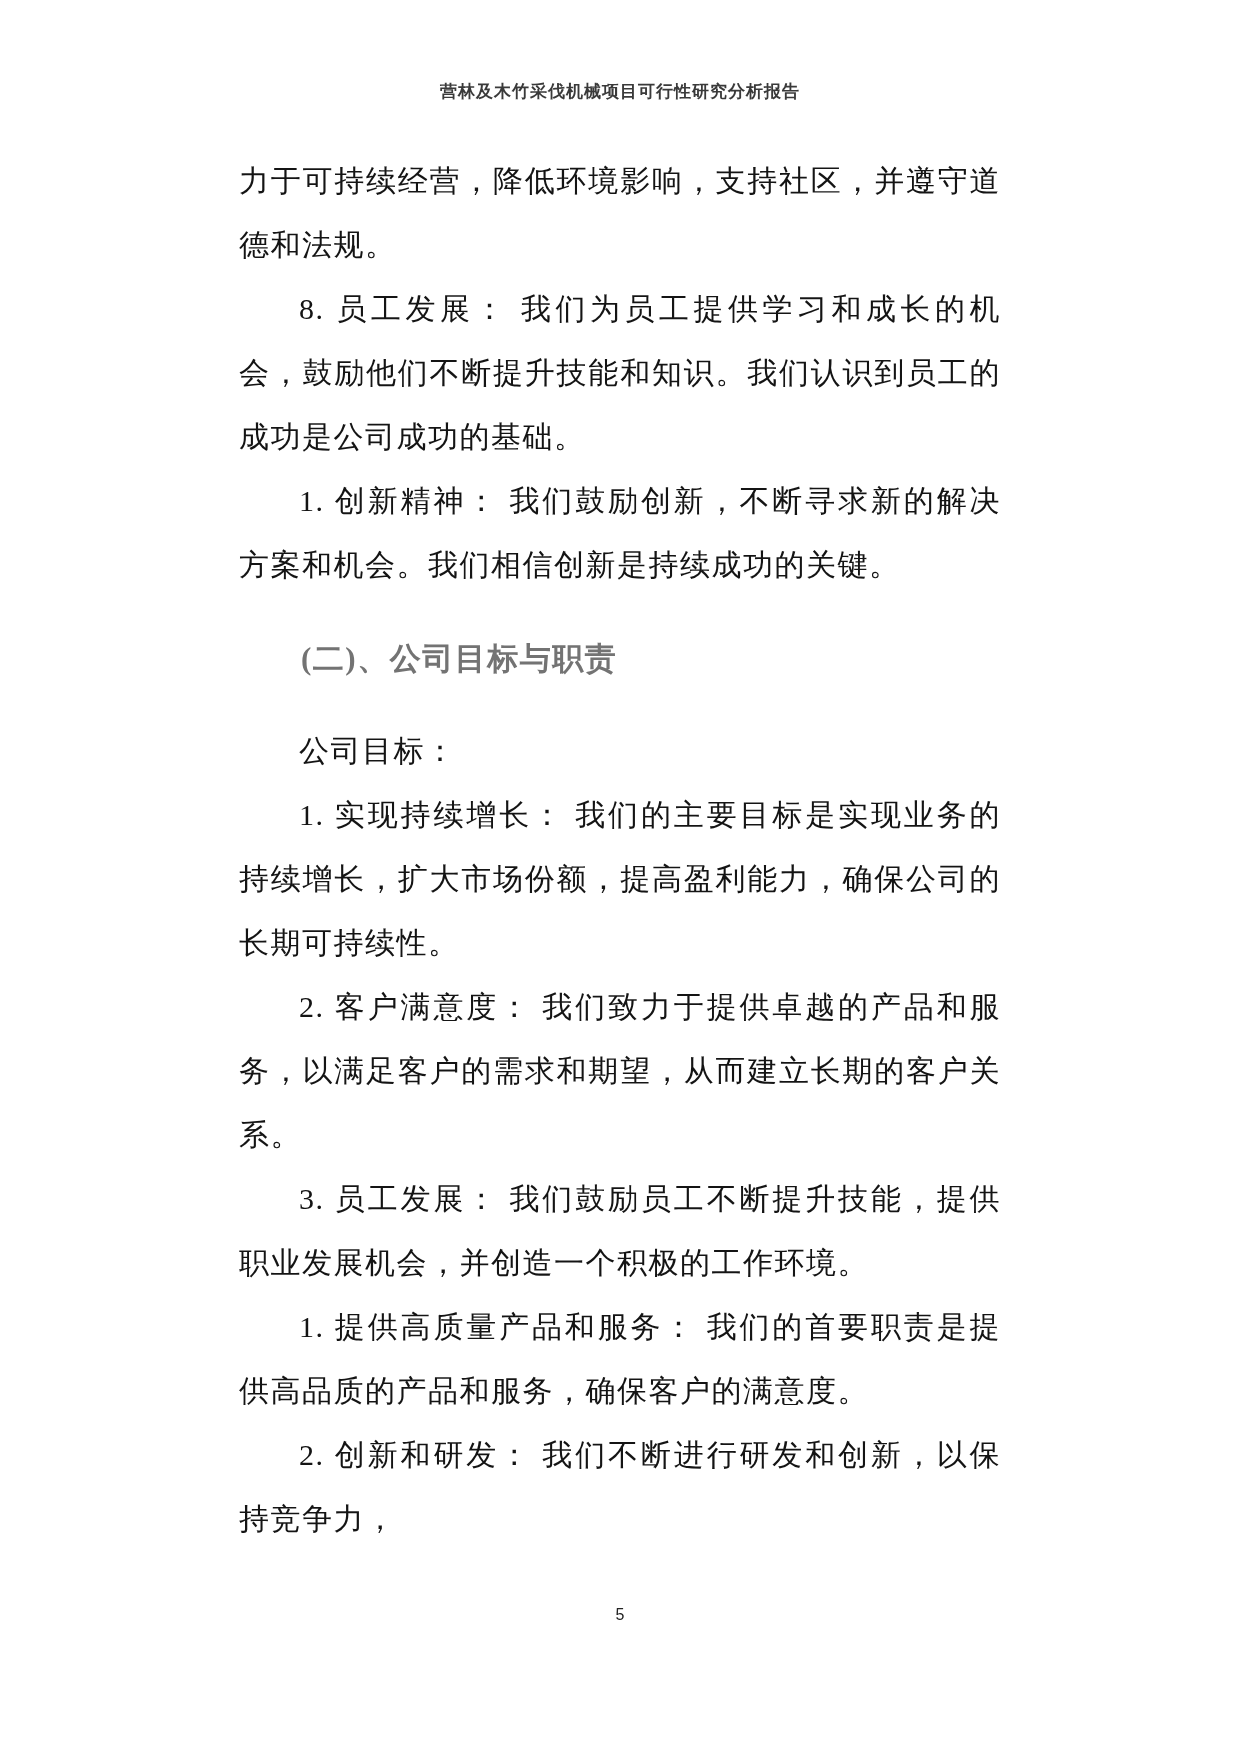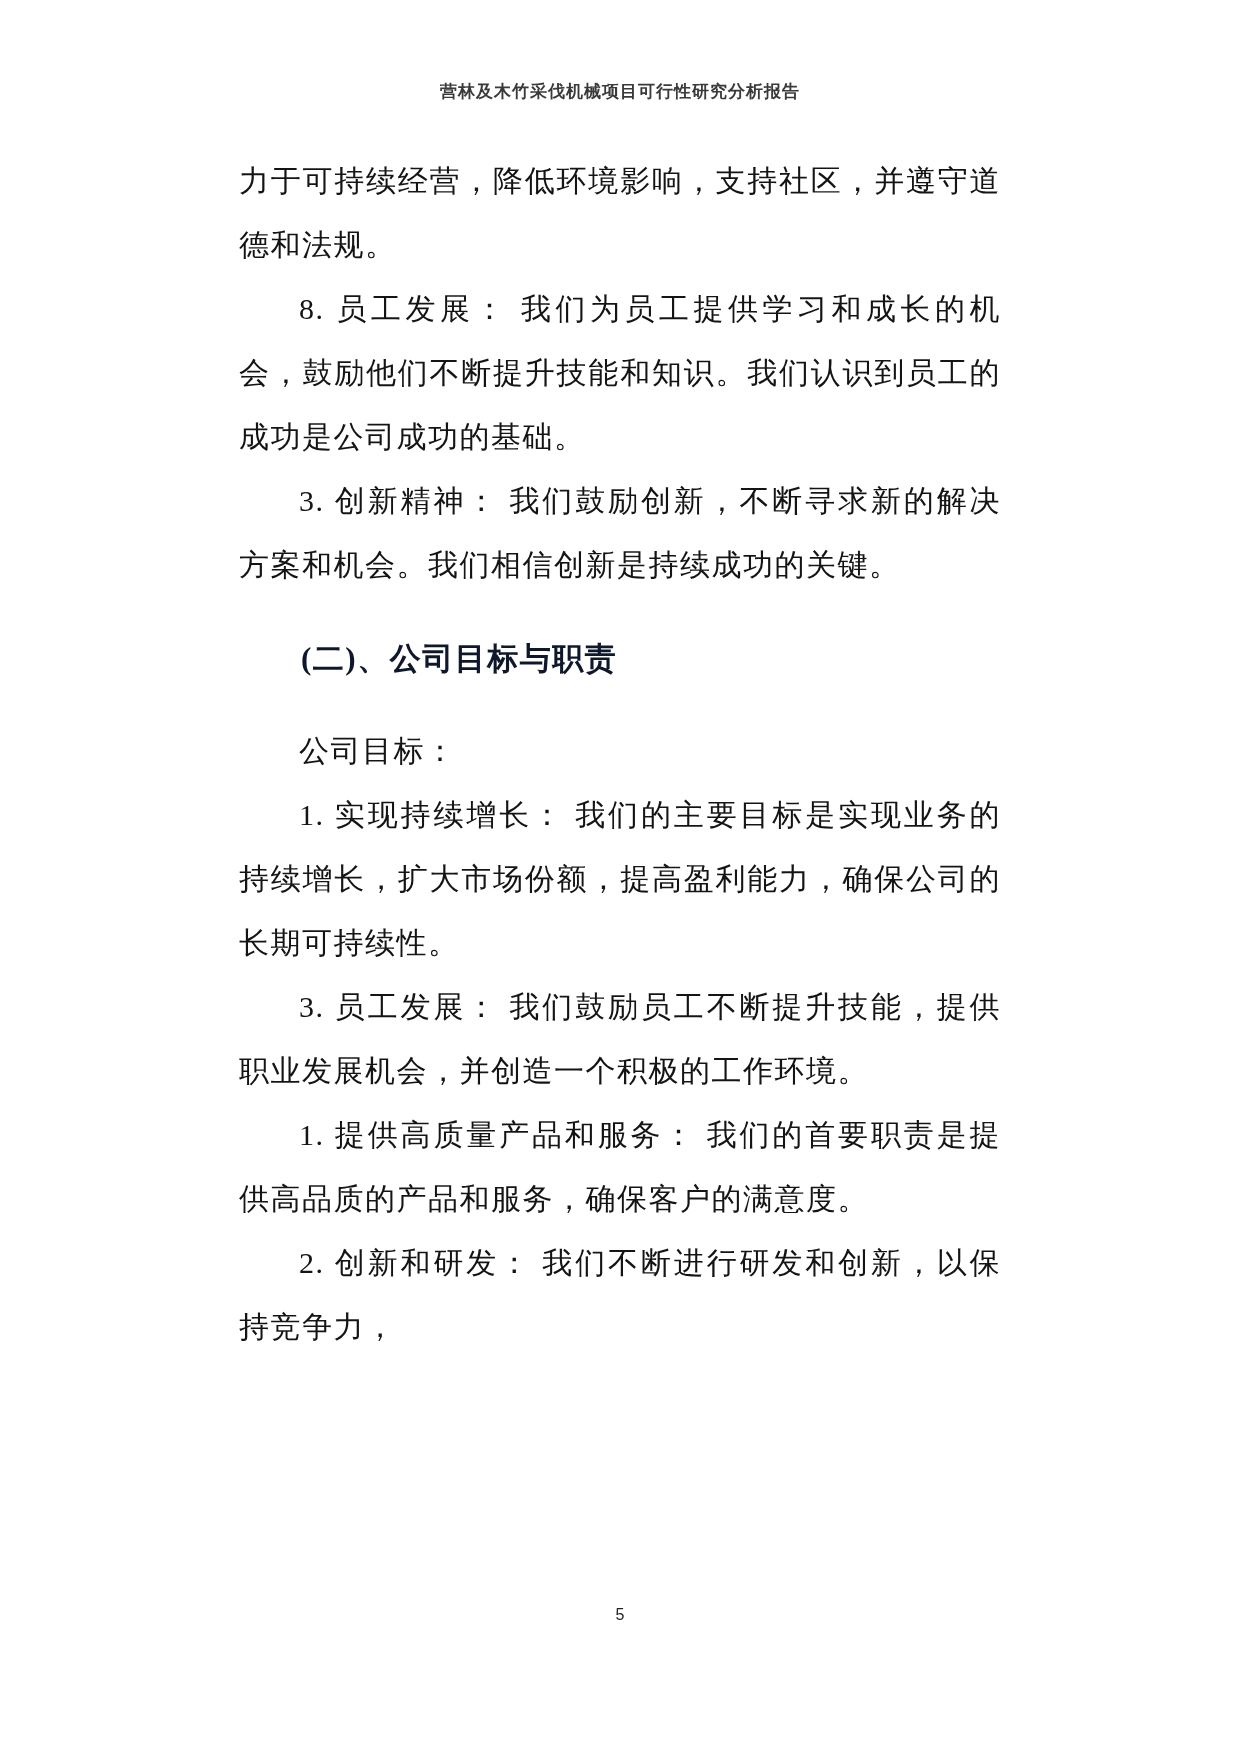--- a/index.html
+++ b/index.html
@@ -44,21 +44,21 @@
   .para.no-indent {
     text-indent: 0;
   }
   .section-heading {
     margin: 30px 0 28px 0;
     font-size: 31px;
     line-height: 64px;
     font-weight: bold;
     text-indent: 2em;
     letter-spacing: 1.5px;
-    color: #0f172a;
+    color: #737373;
   }
   .doc-footer {
     position: absolute;
     left: 0;
     top: 1606px;
     width: 100%;
     text-align: center;
     font-family: "Liberation Sans", "DejaVu Sans", sans-serif;
     font-size: 16px;
     color: #222222;
@@ -69,26 +69,27 @@
 
 <div class="page">
 
   <div class="doc-header">
     <span>营林及木竹采伐机械项目可行性研究分析报告</span>
   </div>
 
   <div class="doc-body">
     <p class="para no-indent">力于可持续经营，降低环境影响，支持社区，并遵守道德和法规。</p>
     <p class="para">8. 员工发展： 我们为员工提供学习和成长的机会，鼓励他们不断提升技能和知识。我们认识到员工的成功是公司成功的基础。</p>
-    <p class="para">3. 创新精神： 我们鼓励创新，不断寻求新的解决方案和机会。我们相信创新是持续成功的关键。</p>
+    <p class="para">1. 创新精神： 我们鼓励创新，不断寻求新的解决方案和机会。我们相信创新是持续成功的关键。</p>
 
     <h2 class="section-heading">(二)、公司目标与职责</h2>
 
     <p class="para">公司目标：</p>
     <p class="para">1. 实现持续增长： 我们的主要目标是实现业务的持续增长，扩大市场份额，提高盈利能力，确保公司的长期可持续性。</p>
+    <p class="para">2. 客户满意度： 我们致力于提供卓越的产品和服务，以满足客户的需求和期望，从而建立长期的客户关系。</p>
     <p class="para">3. 员工发展： 我们鼓励员工不断提升技能，提供职业发展机会，并创造一个积极的工作环境。</p>
     <p class="para">1. 提供高质量产品和服务： 我们的首要职责是提供高品质的产品和服务，确保客户的满意度。</p>
     <p class="para">2. 创新和研发： 我们不断进行研发和创新，以保持竞争力，</p>
   </div>
 
   <div class="doc-footer">
     <span>5</span>
   </div>
 
 </div>

